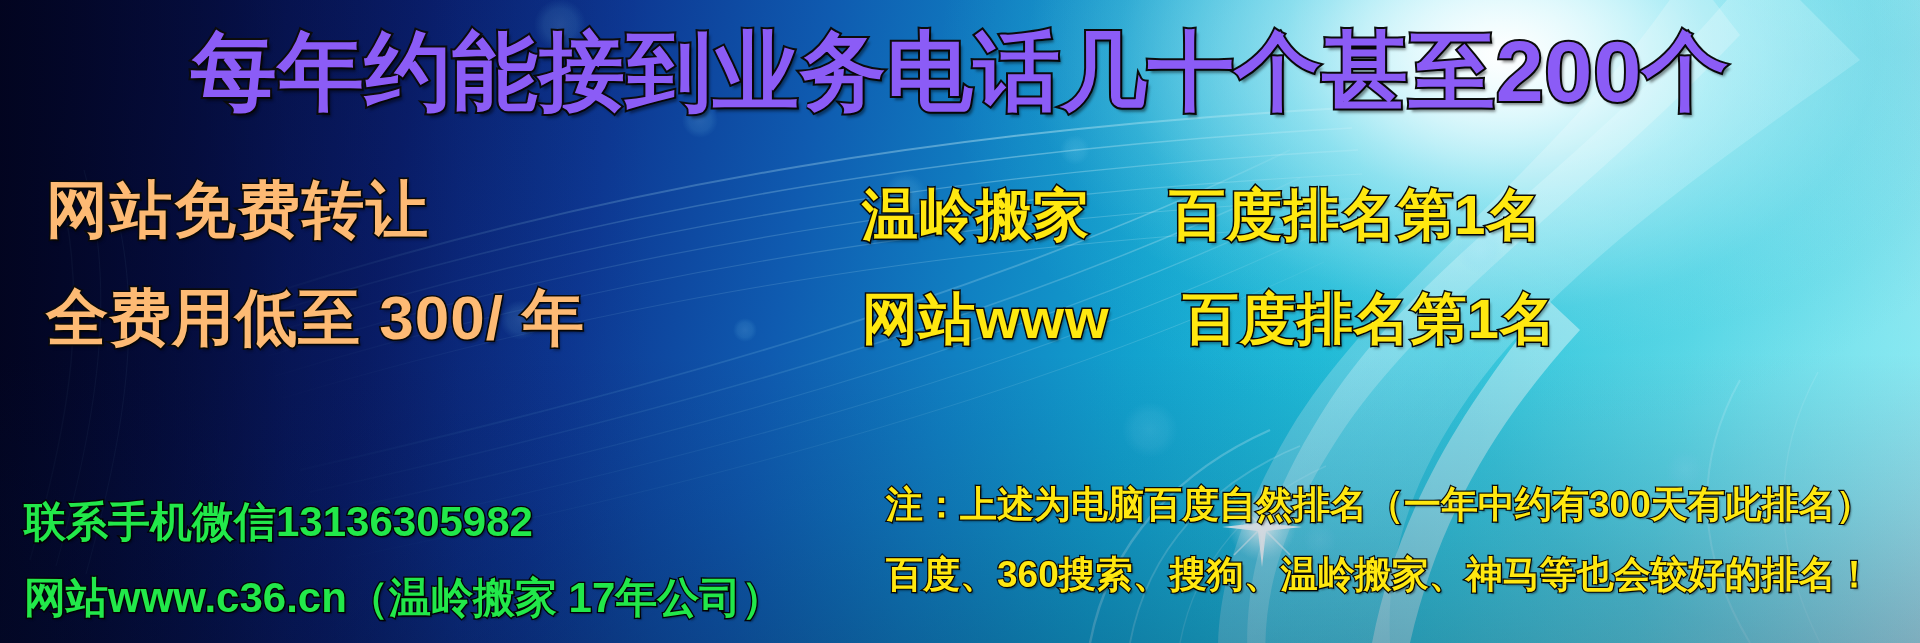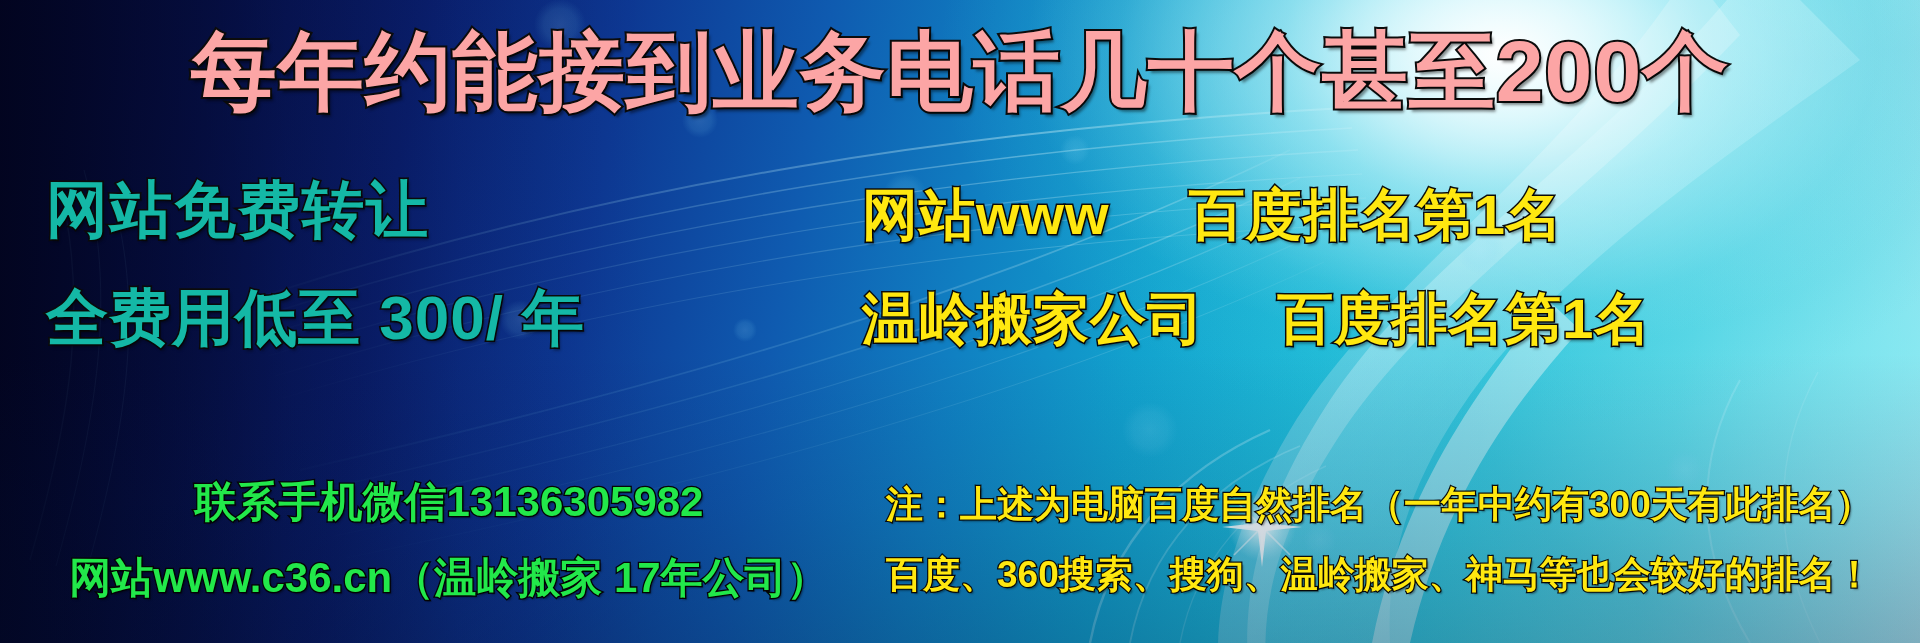--- a/index.html
+++ b/index.html
@@ -77,37 +77,37 @@
   
   .headline {
     position: absolute;
     left: 0;
     top: 14px;
     width: 1920px;
     text-align: center;
     font-size: 86px;
     font-weight: 700;
     letter-spacing: 1px;
-    color: #fca5a5;
+    color: #8b5cf6;
     white-space: nowrap;
     -webkit-text-stroke: 4px #0c0c0c;
     paint-order: stroke fill;
     text-shadow: 3px 4px 3px rgba(0,0,0,0.45);
   }
 
   .col-left {
     position: absolute;
     left: 46px;
     top: 168px;
     width: 660px;
   }
   .yellow-big {
     font-size: 62px;
     font-weight: 700;
-    color: #14b8a6;
+    color: #fdba74;
     white-space: nowrap;
     letter-spacing: 2px;
     -webkit-text-stroke: 3.2px #0b0b0b;
     paint-order: stroke fill;
     text-shadow: 2px 3px 3px rgba(0,0,0,0.40);
   }
   .yellow-big.line2 { margin-top: 24px; letter-spacing: 1px; }
 
   .col-right {
     position: absolute;
@@ -123,23 +123,22 @@
     letter-spacing: 1px;
     -webkit-text-stroke: 3px #0b0b0b;
     paint-order: stroke fill;
     text-shadow: 2px 3px 3px rgba(0,0,0,0.40);
   }
   .yellow-med.r2 { margin-top: 28px; }
 
   .contact {
     position: absolute;
     left: 24px;
-    top: 474px;
+    top: 494px;
     width: 850px;
-    text-align: center;
   }
   .green-line {
     font-size: 42px;
     font-weight: 700;
     color: #22e84a;
     white-space: nowrap;
     letter-spacing: 0px;
     -webkit-text-stroke: 2.6px #050505;
     paint-order: stroke fill;
     text-shadow: 2px 2px 2px rgba(0,0,0,0.42);
@@ -269,26 +268,26 @@
 
   <div class="headline">每年约能接到业务电话几十个甚至200个</div>
 
   <div class="col-left">
     <div class="yellow-big line1">网站免费转让</div>
     <div class="yellow-big line2">全费用低至 300/ 年</div>
   </div>
 
   <div class="col-right">
     <div class="yellow-med r1">
-      <span>网站www</span>
+      <span>温岭搬家</span>
       <span style="display:inline-block;width:46px"></span>
       <span>百度排名第1名</span>
     </div>
     <div class="yellow-med r2">
-      <span>温岭搬家公司</span>
+      <span>网站www</span>
       <span style="display:inline-block;width:40px"></span>
       <span>百度排名第1名</span>
     </div>
   </div>
 
   <div class="contact">
     <div class="green-line g1">联系手机微信13136305982</div>
     <div class="green-line g2">网站www.c36.cn（温岭搬家 17年公司）</div>
   </div>
 

